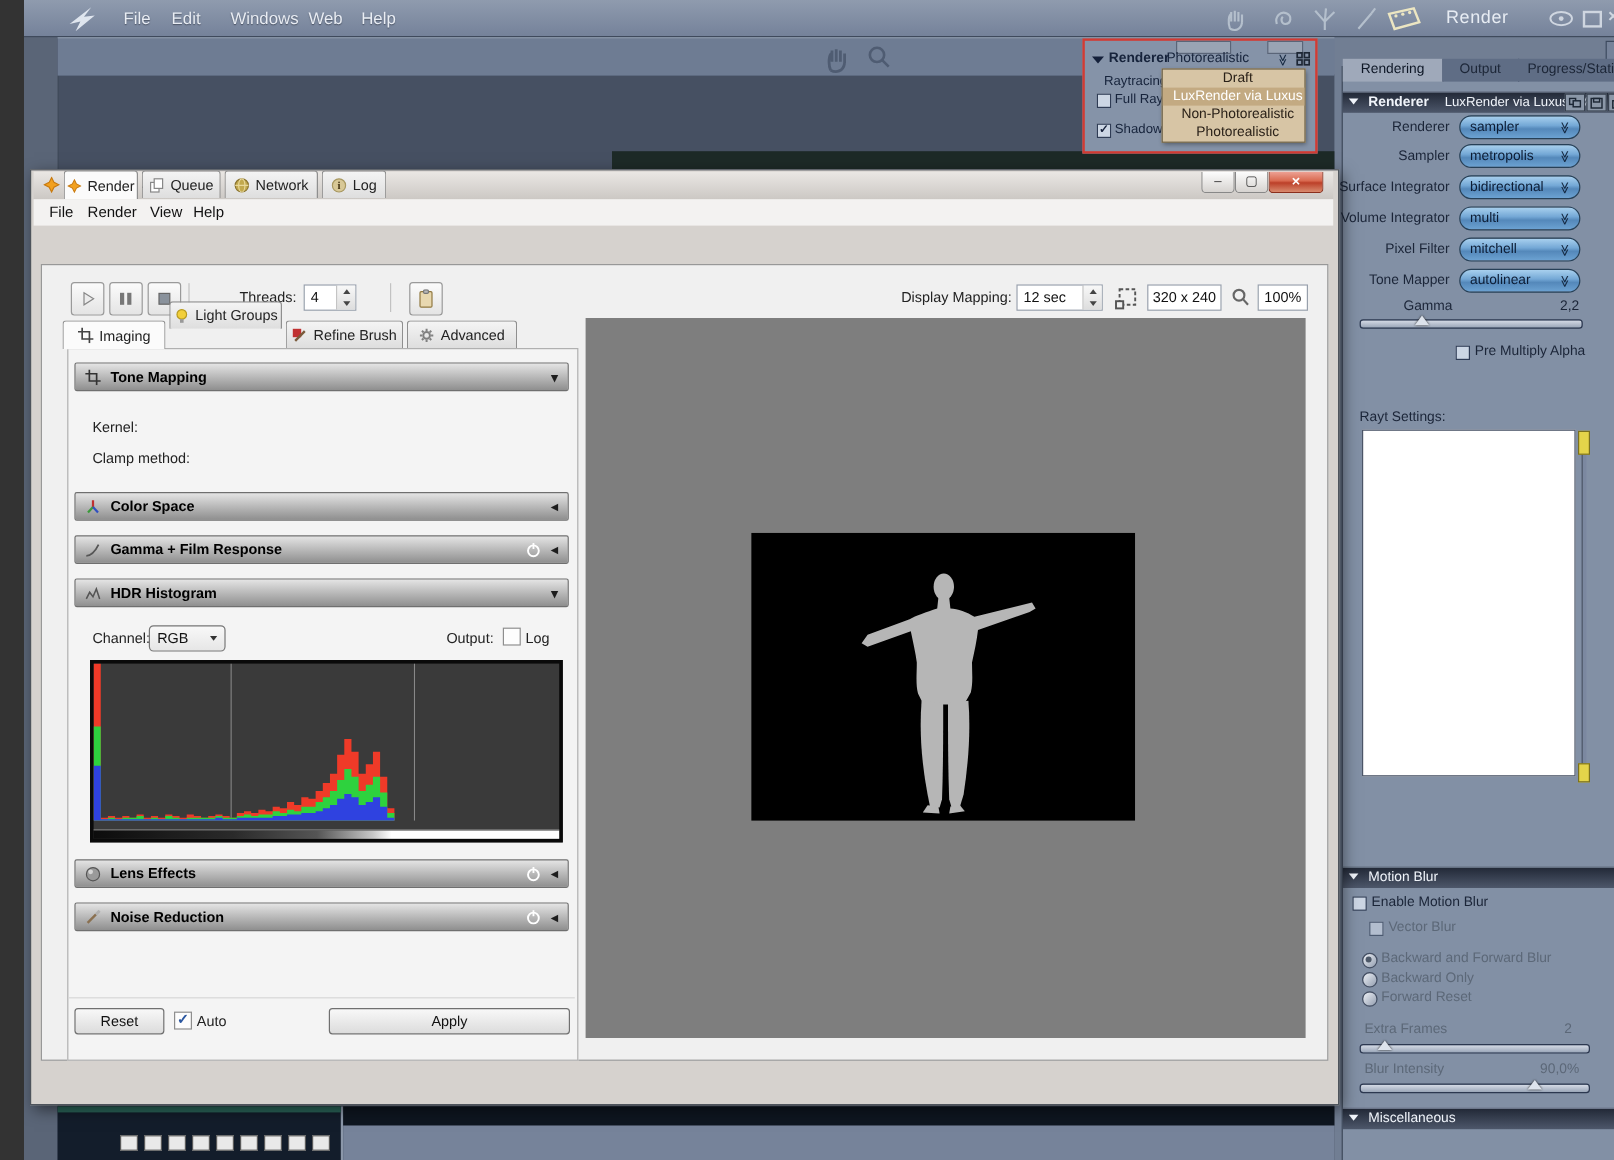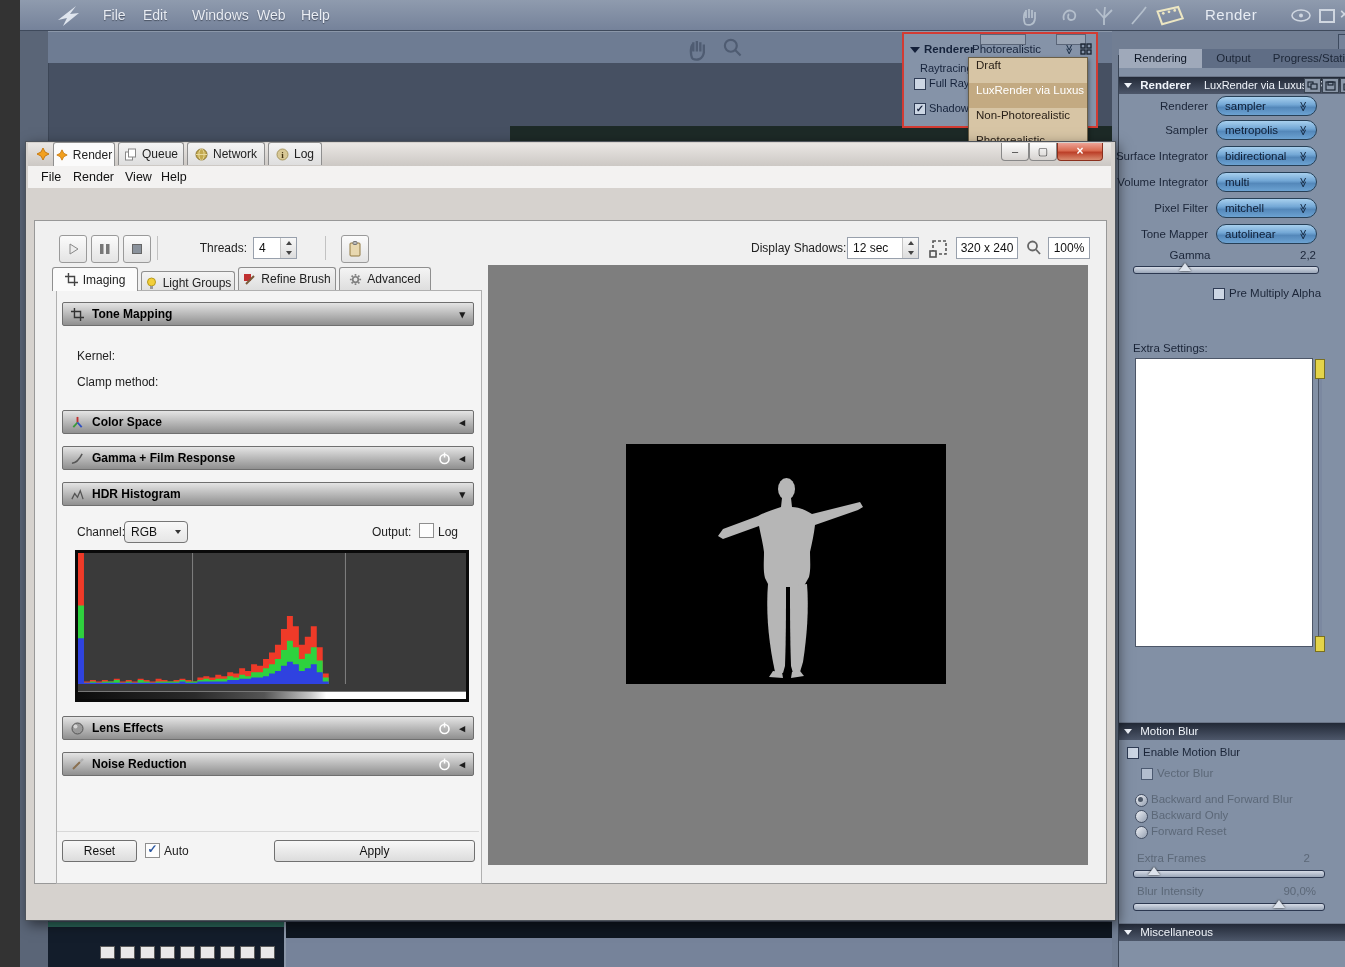--- a/index.html
+++ b/index.html
@@ -24,21 +24,21 @@
   .filmsq{position:absolute;width:13px;height:11px;background:#e9e9e9;border:1px solid #5a5a5a;}
   .botbar1{left:266px;top:922px;width:826px;height:16px;background:#0e1620;}
   .botbar2{left:266px;top:938px;width:826px;height:29px;background:#76839a;}
 
   
   .popup{left:882px;top:32px;width:192px;height:92px;background:#8593a8;border:2px solid #d23b33;}
   .stub{position:absolute;height:9px;background:#99a4b4;border:1px solid #5a6578;}
   .ptxt{font-size:11.5px;color:#16233b;}
   .plist{position:absolute;left:64px;top:23px;width:118px;background:#d7c5a5;
          border:1px solid #6b5f46;box-shadow:1px 2px 4px rgba(0,0,0,.4);font-size:11.5px;color:#2a2118;}
-  .plist .row{height:25px;line-height:15px;padding-left:7px;cursor:default;}
+  .plist .row{height:15px;line-height:15px;padding-left:7px;cursor:default;text-align:center;}
   .plist .hl{background:#c3aa82;color:#fff;}
   .tri-down{display:inline-block;width:0;height:0;border-left:5px solid transparent;
             border-right:5px solid transparent;border-top:6px solid #14203a;}
   .tri-down.w{border-top-color:#f0f4fa;}
   .pcheck{position:absolute;width:10px;height:10px;background:#ccd6e4;border:1px solid #2f3c55;
           font-size:10px;line-height:9px;font-weight:bold;color:#15203a;text-align:center;}
   .chev{display:inline-block;transform:rotate(90deg);font-size:10px;color:#14273f;}
 
   
   .rpanel{left:1098px;top:55px;width:247px;height:912px;background:#8290a5;border-left:1px solid #3a4556;}
@@ -287,21 +287,21 @@
     </div>
 
   <span class="t" style="left:1130px;top:249px;width:80px;text-align:center;font-size:11.5px;color:#1b2538">Gamma</span>
   <span class="t" style="left:1240px;top:249px;width:56px;text-align:right;font-size:11.5px;color:#1b2538">2,2</span>
   <div class="pslider" style="left:1113px;top:266px;width:184px"></div>
   <span class="pthumb" style="left:1159px;top:263px"></span>
 
   <span class="pcheck" style="left:1193px;top:288px"></span>
   <span class="t" style="left:1209px;top:287px;font-size:11.5px;color:#1b2538">Pre Multiply Alpha</span>
 
-  <span class="t" style="left:1113px;top:342px;font-size:11.5px;color:#1b2538">Extra Settings:</span>
+  <span class="t" style="left:1113px;top:342px;font-size:11.5px;color:#1b2538">Rayt Settings:</span>
   <div class="whitebox" style="left:1115px;top:358px;width:176px;height:287px"></div>
   <div class="sbtrack" style="left:1298px;top:360px;width:3px;height:283px"></div>
   <span class="sbyellow" style="left:1295px;top:359px;width:8px;height:18px"></span>
   <span class="sbyellow" style="left:1295px;top:636px;width:8px;height:14px"></span>
 
   <div class="phead" style="left:1099px;top:722px;width:238px">
     <span class="tri-down w"></span>
     <span>Motion Blur</span>
   </div>
   <span class="pcheck" style="left:1107px;top:747px"></span>
@@ -409,21 +409,21 @@
           </span>
       </div>
       <span class="vsep" style="left:290px;top:15px"></span>
       <span class="tbtn" style="left:306px;top:14px">
           <svg width="14" height="16" viewBox="0 0 14 16">
             <rect x="2" y="2" width="10" height="13" rx="1" fill="#e8d8b0" stroke="#907840"></rect>
             <rect x="5" y="0.5" width="4" height="3" rx="1" fill="#b8b8b8" stroke="#777"></rect>
           </svg>
         </span>
 
-      <span class="t ltext" style="left:716px;top:20px">Display Shadows:</span>
+      <span class="t ltext" style="left:716px;top:20px">Display Mapping:</span>
       <div class="spin" style="left:812px;top:16px;width:72px">
         <span class="val">12 sec</span>
         <span class="arrs">
             <span class="up"></span>
             <span class="dn"></span>
           </span>
       </div>
       <svg class="abs" style="left:893px;top:18px" width="20" height="20" viewBox="0 0 20 20" fill="none" stroke="#555" stroke-width="1.6">
           <rect x="5" y="2" width="13" height="13" stroke-dasharray="3 2"></rect>
           <rect x="2" y="12" width="6" height="6" fill="#f0f0f0"></rect>
@@ -434,21 +434,21 @@
           <path d="M11,10.5 L15,15"></path>
         </svg>
       <span class="fbox" style="left:1013px;top:16px;width:42px">100%</span>
 
       <div class="ltab on" style="left:17px;top:46px;width:86px;height:24px">
         <svg width="13" height="13" viewBox="0 0 15 15" fill="none" stroke="#444" stroke-width="1.6">
             <path d="M4,0 V11 H15 M0,4 H11 V15"></path>
           </svg>
         <span>Imaging</span>
       </div>
-      <div class="ltab" style="left:106px;top:50px;width:94px;height:23px">
+      <div class="ltab" style="left:106px;top:30px;width:94px;height:23px">
         <svg width="13" height="13" viewBox="0 0 13 13">
             <circle cx="6.5" cy="5" r="4" fill="#f2cf3a" stroke="#b89b20"></circle>
             <rect x="5" y="9" width="3" height="3" fill="#999"></rect>
           </svg>
         <span>Light Groups</span>
       </div>
       <div class="ltab" style="left:203px;top:46px;width:98px;height:23px">
         <svg width="13" height="13" viewBox="0 0 13 13">
             <rect x="1" y="1" width="7" height="7" fill="#c03030"></rect>
             <path d="M3,11 L11,3" stroke="#7a5a3a" stroke-width="2"></path>

